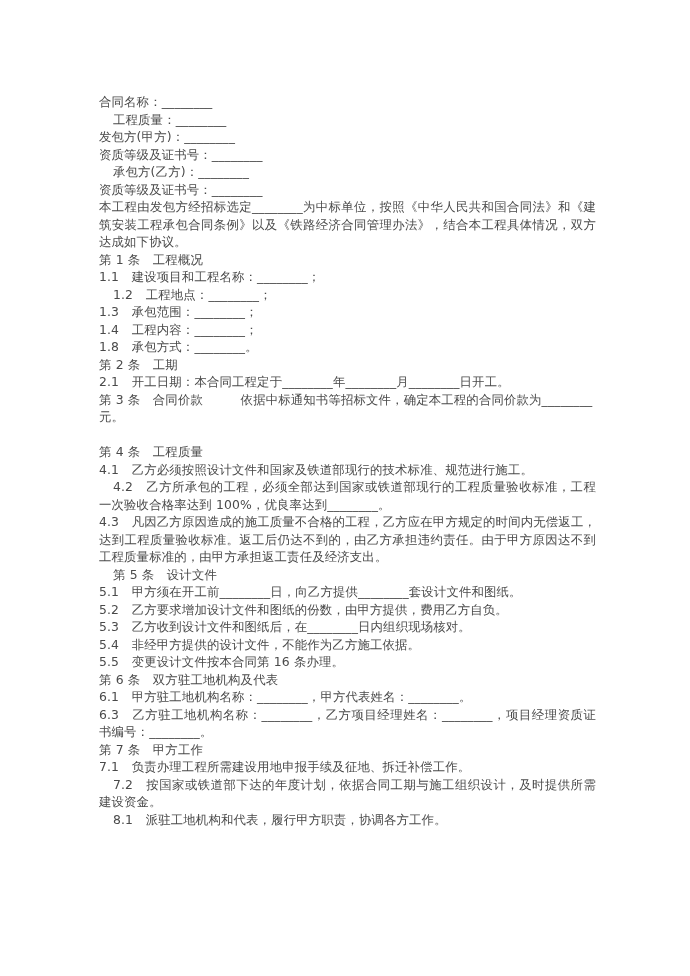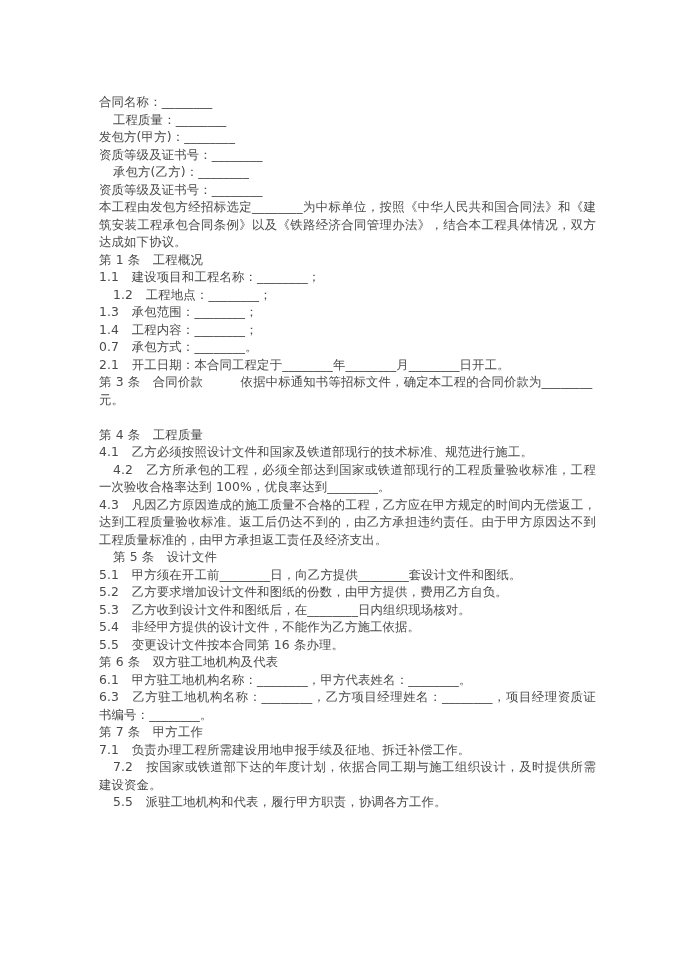--- a/index.html
+++ b/index.html
@@ -60,22 +60,23 @@
     <div class="line nojust ind2">承包方(乙方)：________</div>
     <div class="line nojust">资质等级及证书号：________</div>
 
     <div class="line">本工程由发包方经招标选定________为中标单位，按照《中华人民共和国合同法》和《建筑安装工程承包合同条例》以及《铁路经济合同管理办法》，结合本工程具体情况，双方达成如下协议。</div>
 
     <div class="line nojust">第 1 条　工程概况</div>
     <div class="line nojust">1.1　建设项目和工程名称：________；</div>
     <div class="line nojust ind2">1.2　工程地点：________；</div>
     <div class="line nojust">1.3　承包范围：________；</div>
     <div class="line nojust">1.4　工程内容：________；</div>
-    <div class="line nojust">0.7　承包方式：________。</div>
+    <div class="line nojust">1.8　承包方式：________。</div>
 
+    <div class="line nojust">第 2 条　工期</div>
     <div class="line nojust">2.1　开工日期：本合同工程定于________年________月________日开工。</div>
 
     <div class="line nojust">第 3 条　合同价款　　　依据中标通知书等招标文件，确定本工程的合同价款为________元。</div>
 
     <div class="spacer"></div>
 
     <div class="line nojust">第 4 条　工程质量</div>
     <div class="line nojust">4.1　乙方必须按照设计文件和国家及铁道部现行的技术标准、规范进行施工。</div>
     <div class="line ind1">4.2　乙方所承包的工程，必须全部达到国家或铁道部现行的工程质量验收标准，工程一次验收合格率达到 100%，优良率达到________。</div>
     <div class="line">4.3　凡因乙方原因造成的施工质量不合格的工程，乙方应在甲方规定的时间内无偿返工，达到工程质量验收标准。返工后仍达不到的，由乙方承担违约责任。由于甲方原因达不到工程质量标准的，由甲方承担返工责任及经济支出。</div>
@@ -87,16 +88,16 @@
     <div class="line nojust">5.4　非经甲方提供的设计文件，不能作为乙方施工依据。</div>
     <div class="line nojust">5.5　变更设计文件按本合同第 16 条办理。</div>
 
     <div class="line nojust">第 6 条　双方驻工地机构及代表</div>
     <div class="line nojust">6.1　甲方驻工地机构名称：________，甲方代表姓名：________。</div>
     <div class="line">6.3　乙方驻工地机构名称：________，乙方项目经理姓名：________，项目经理资质证书编号：________。</div>
 
     <div class="line nojust">第 7 条　甲方工作</div>
     <div class="line nojust">7.1　负责办理工程所需建设用地申报手续及征地、拆迁补偿工作。</div>
     <div class="line ind1">7.2　按国家或铁道部下达的年度计划，依据合同工期与施工组织设计，及时提供所需建设资金。</div>
-    <div class="line nojust ind2">5.5　派驻工地机构和代表，履行甲方职责，协调各方工作。</div>
+    <div class="line nojust ind2">8.1　派驻工地机构和代表，履行甲方职责，协调各方工作。</div>
 
   </div>
 </div>
 
 </body></html>

